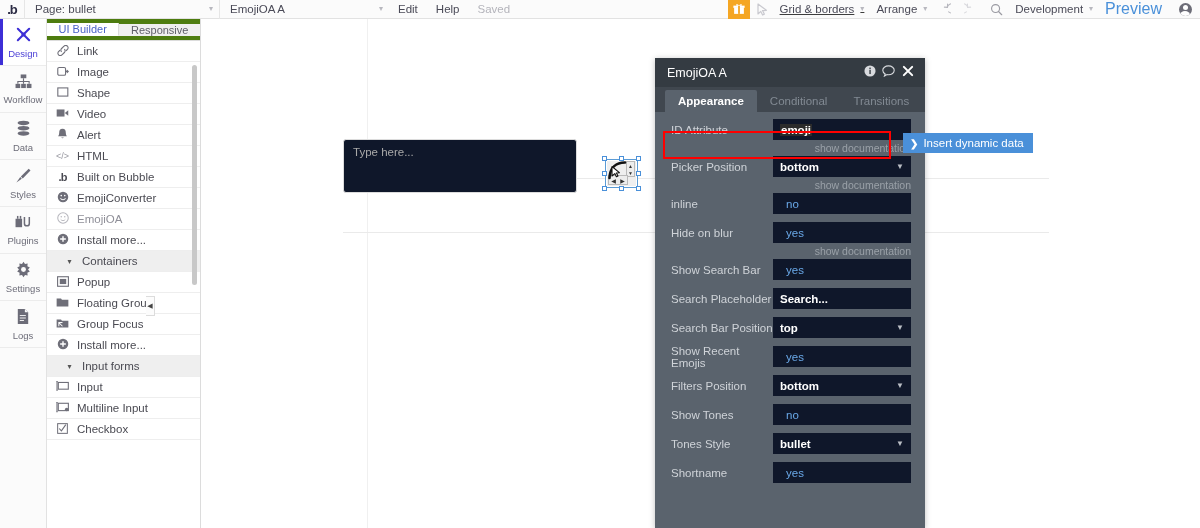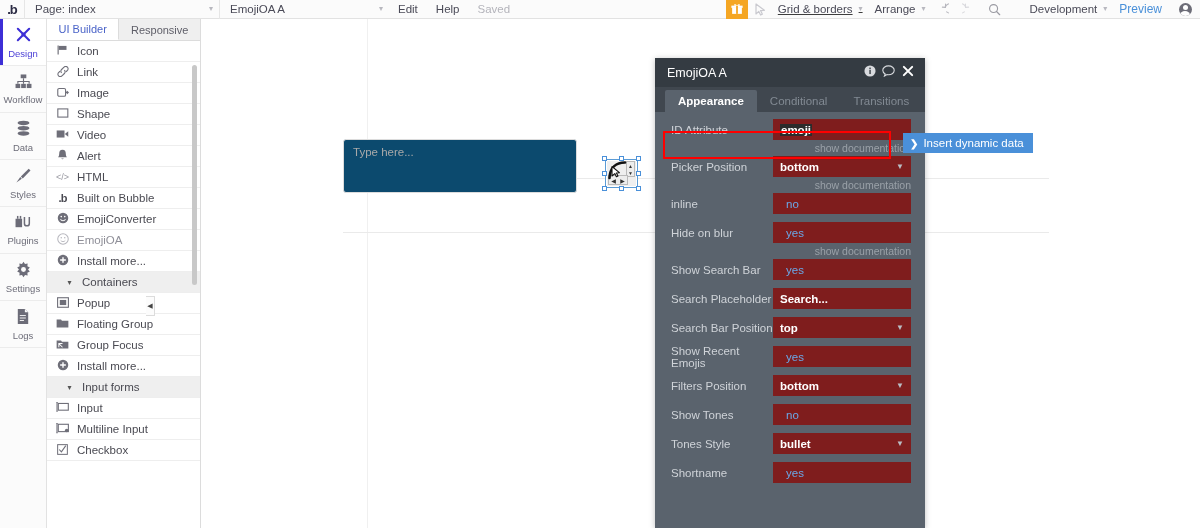--- a/index.html
+++ b/index.html
@@ -46,21 +46,21 @@
   .gift {
     width: 22px; height: 19px; background: #f5a623;
     display: flex; align-items: center; justify-content: center;
     color: #fff; font-size: 12px;
   }
   .tb-icon {
     width: 26px; height: 19px; display: flex; align-items: center; justify-content: center;
     color: #b6b6bd; font-size: 12px;
   }
   .tb-icon.dim { color: #d6d6da; }
-  .tb-link { color: #4a90d9; font-size: 12px; padding: 0 8px; }
+  .tb-link { color: #4a90d9; font-size: 16px; padding: 0 8px; }
   .avatar-btn {
     width: 30px; height: 19px; display: flex; align-items: center; justify-content: center;
   }
   .avatar-circ {
     width: 13px; height: 13px; border-radius: 50%;
     background: #6d6d78; position: relative; overflow: hidden;
   }
   .avatar-circ::before {
     content: ""; position: absolute; top: 2px; left: 4px;
     width: 5px; height: 5px; border-radius: 50%; background: #fff;
@@ -86,21 +86,21 @@
   .rail-item.active::before {
     content: ""; position: absolute; left: 0; top: 0; bottom: 0; width: 3px; background: #3d2fd6;
   }
   .rail-item.active .rl { color: #4b3fd6; }
 
   
   .palette {
     position: absolute; top: 19px; left: 47px; width: 154px; height: 509px;
     background: #fcfcfc; border-right: 1px solid #dcdcdc; overflow: hidden;
   }
-  .pal-tabs { display: flex; height: 22px; border-bottom: 1px solid #dcdcdc; background: #ef4444; }
+  .pal-tabs { display: flex; height: 22px; border-bottom: 1px solid #dcdcdc; background: #4d7c0f; align-items: center; }
   .pal-tab {
     flex: 1 1 auto; display: flex; align-items: center; justify-content: center;
     font-size: 11px; color: #5e5e68; background: #efefef;
     border-right: 1px solid #dcdcdc;
   }
   .pal-tab.active { background: #fff; color: #4a63c8; border-bottom: 1px solid #fff; }
   .pal-tab:last-child { border-right: none; }
   .pal-list { position: relative; height: 487px; background: #fff; }
   .pal-row {
     height: 21px; display: flex; align-items: center; gap: 8px;
@@ -131,21 +131,21 @@
     position: absolute; top: 19px; left: 201px; width: 999px; height: 509px;
     background: #fff; overflow: hidden;
   }
   .canvas-vline {
     position: absolute; top: 0; left: 166px; width: 1px; height: 509px;
     background: #f0f0f0;
   }
   .canvas-hline { position: absolute; left: 142px; width: 706px; height: 1px; background: #eaeaea; }
   .cv-input {
     position: absolute; left: 142px; top: 120px; width: 234px; height: 54px;
-    border: 1px solid #dcdcdc; border-radius: 3px; background: #0c4a6e;
+    border: 1px solid #dcdcdc; border-radius: 3px; background: #0f172a;
     padding: 6px 9px; font-size: 11.5px; color: #a9a9a9;
   }
   .cv-selected {
     position: absolute; left: 401px; top: 137px; width: 39px; height: 35px;
   }
   .cv-sel-box {
     position: absolute; inset: 3px; border: 1px solid #5b9bd5; background: #fff;
   }
   .sel-handle {
     position: absolute; width: 5px; height: 5px; background: #ffffff;
@@ -190,21 +190,21 @@
   }
   .prop-tab.active { background: #5a636d; color: #ffffff; font-weight: bold; border-radius: 2px 2px 0 0; }
   .prop-body { position: relative; padding: 6px 0 0 0; }
   .prow {
     display: flex; align-items: center; height: 23px; margin: 0 14px 0 16px;
   }
   .prow .plabel {
     width: 102px; flex: 0 0 102px; font-size: 11.5px; color: #cfd3d8;
   }
   .prow .pfield {
-    flex: 1 1 auto; height: 21px; background: #7f1d1d;
+    flex: 1 1 auto; height: 21px; background: #0f172a;
     display: flex; align-items: center; padding: 0 7px;
     font-size: 11.5px; color: #ffffff; position: relative;
   }
   .prow .pfield.bold { font-weight: bold; }
   .prow .pfield.blue { color: #6aa9e9; padding-left: 13px; }
   .prow .pfield.sel .selbg { background: #2b2b2b; color: #fff; font-weight: bold; padding: 0 1px; }
   .prow .pfield .dcaret {
     position: absolute; right: 7px; color: #b9bec4; font-size: 8px;
   }
   .pdoc {
@@ -226,21 +226,21 @@
 </style>
 </head>
 <body>
 
 <div id="app">
 
   <div class="topbar">
     <div class="bubble-logo">.b</div>
 
     <div class="tb-select tb-pagesel">
-      <span class="lbl">Page: index</span>
+      <span class="lbl">Page: bullet</span>
       <span class="caret">▾</span>
     </div>
 
     <div class="tb-select tb-elemsel">
       <span class="lbl">EmojiOA A</span>
       <span class="caret">▾</span>
     </div>
 
     <div class="tb-item">Edit</div>
     <div class="tb-item">Help</div>
@@ -286,21 +286,21 @@
         <path d="M3.7 1.2 L3.8 4.7 L7.1 4.5" fill="none" stroke="#d9d9dd" stroke-width="1.2" stroke-linecap="round" stroke-linejoin="round"></path>
       </svg>
     </div>
     <div class="tb-icon">
       <svg width="13" height="13" viewBox="0 0 14 14" aria-hidden="true">
         <circle cx="6" cy="6" r="4.3" fill="none" stroke="#9a9aa2" stroke-width="1.2"></circle>
         <line x1="9.2" y1="9.2" x2="12.6" y2="12.6" stroke="#9a9aa2" stroke-width="1.3" stroke-linecap="round"></line>
       </svg>
     </div>
 
-    <div class="tb-select" style="width:auto;border-left:none;padding:0 4px 0 6px;margin-left:16px;">
+    <div class="tb-select" style="width:auto;border-left:none;padding:0 4px 0 6px;">
       <span class="lbl">Development</span>
       <span class="caret" style="padding-left:6px;">▾</span>
     </div>
 
     <div class="tb-link">Preview</div>
 
     <div class="avatar-btn">
       <span class="avatar-circ"></span>
     </div>
   </div>
@@ -389,29 +389,20 @@
     </div>
   </div>
 
   <div class="palette">
     <div class="pal-tabs">
       <div class="pal-tab active">UI Builder</div>
       <div class="pal-tab">Responsive</div>
     </div>
     <div class="pal-list">
 
-      <div class="pal-row first">
-        <span class="ic">
-          <svg width="11" height="10" viewBox="0 0 12 11" aria-hidden="true">
-              <path d="M1.2 0.6 L1.2 10.4" stroke="#6f6f79" stroke-width="1.3"></path>
-              <path d="M2 1 L10.4 1 L10.4 5.4 L2 5.4 Z" fill="#6f6f79"></path>
-            </svg>
-        </span>
-        <span>Icon</span>
-      </div>
 
       <div class="pal-row">
         <span class="ic">
           <svg width="12" height="11" viewBox="0 0 13 12" aria-hidden="true">
               <path d="M5 7.4 A2.6 2.6 0 0 1 5 3.8 L7.3 1.6 A2.6 2.6 0 1 1 10.9 5.2 L9.8 6.3" fill="none" stroke="#6f6f79" stroke-width="1.2"></path>
               <path d="M8 4.6 A2.6 2.6 0 0 1 8 8.2 L5.7 10.4 A2.6 2.6 0 1 1 2.1 6.8 L3.2 5.7" fill="none" stroke="#6f6f79" stroke-width="1.2"></path>
             </svg>
         </span>
         <span>Link</span>
       </div>

